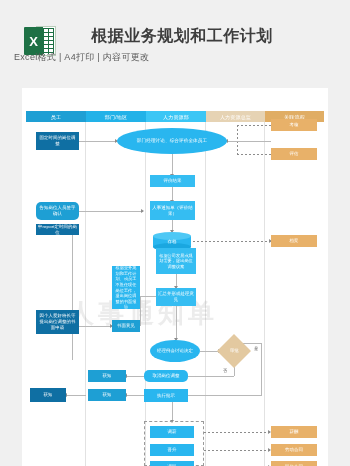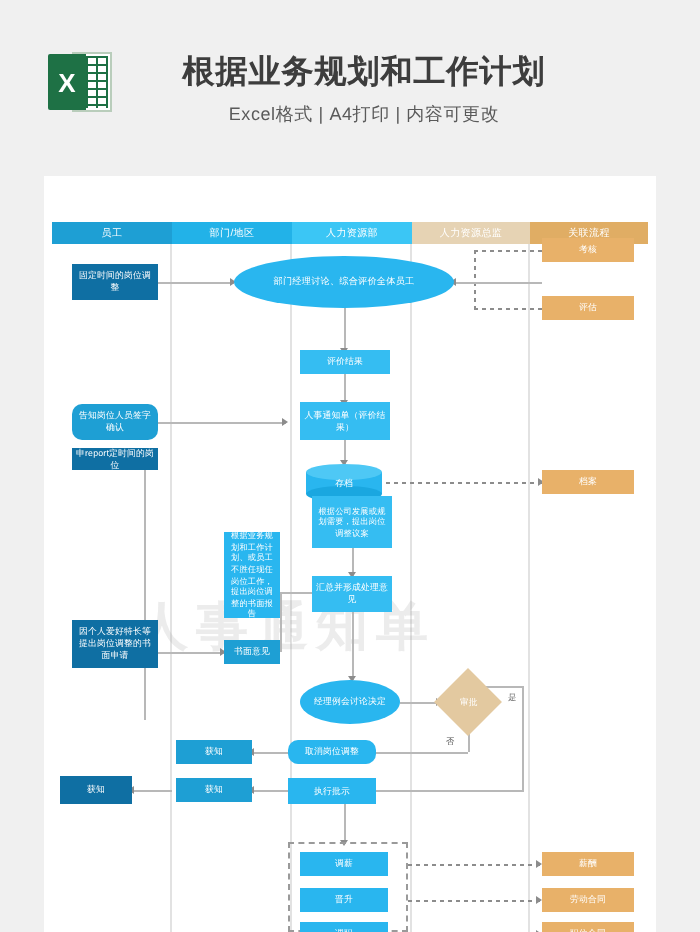--- a/index.html
+++ b/index.html
@@ -32,21 +32,21 @@
     background:#1e7145;border-radius:1px 0 0 1px;
     display:flex;align-items:center;justify-content:center;
     color:#fff;font-weight:bold;font-size:13px;line-height:1;
   }
   .promo-title{
     position:absolute;left:0;right:0;top:26px;text-align:center;
     font-size:16px;font-weight:bold;color:#3d3d3d;letter-spacing:.5px;
     padding-left:14px;
   }
   .promo-sub{
-    position:absolute;left:0;right:0;top:51px;text-align:center;
+    position:absolute;left:0;right:0;top:51px;
     font-size:9px;color:#5a5a5a;padding-left:14px;letter-spacing:.3px;
   }
 
   
   .chart-wrap{
     position:absolute;left:22px;top:88px;width:306px;height:378px;
     background:#ffffff;
   }
   .chart-title{
     position:absolute;left:4px;top:4px;width:298px;height:19px;

